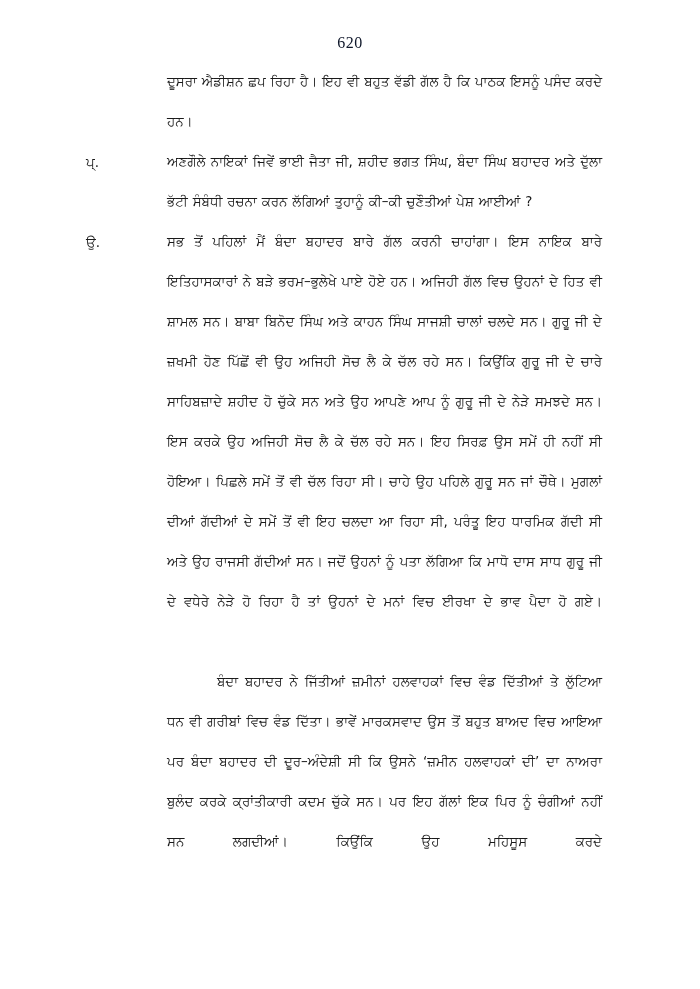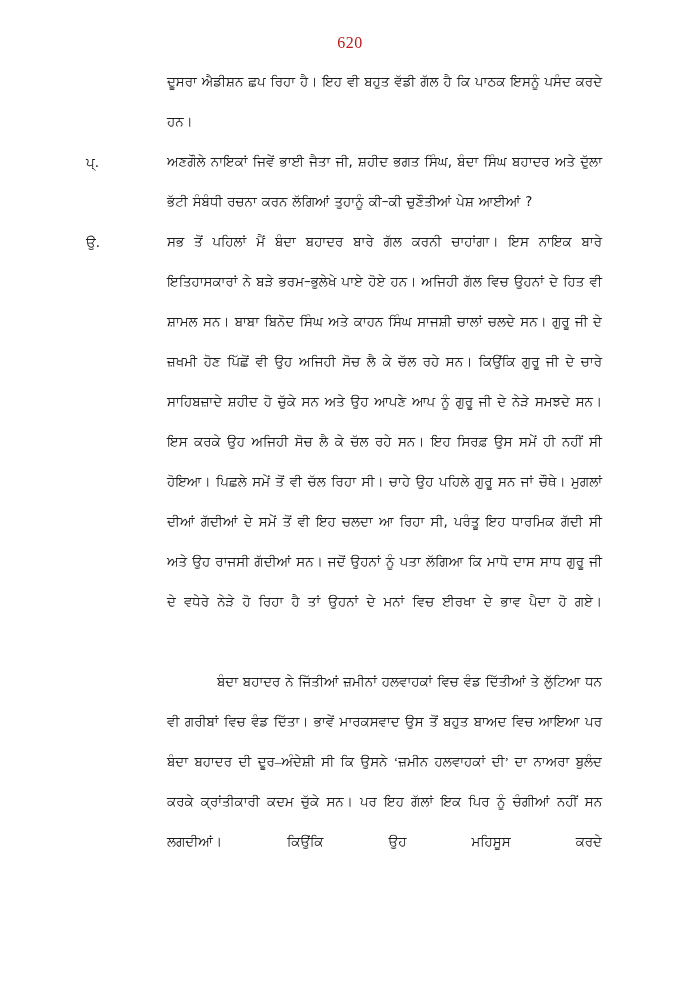--- a/index.html
+++ b/index.html
@@ -22,21 +22,21 @@
     box-sizing: border-box;
   }
   .page-number {
     position: absolute;
     top: 34px;
     left: 0;
     width: 700px;
     text-align: center;
     font-family: "Liberation Serif", "DejaVu Serif", serif;
     font-size: 16px;
-    color: #b91c1c;
+    color: #0f172a;
     letter-spacing: 0.5px;
   }
   .body-text {
     position: absolute;
     top: 62px;
     left: 86px;
     width: 516px;
   }
   .block {
     display: flex;
@@ -66,21 +66,20 @@
     font-size: 13.4px;
     line-height: 40px;
     text-align: justify;
     text-justify: inter-word;
     color: #1a1a1a;
     word-spacing: 0.6px;
     hyphens: none;
   }
   p.para.indent {
     text-indent: 50px;
-    font-family: Liberation Serif, serif;
   }
   p.para::after {
     content: "";
     display: inline-block;
     width: 100%;
   }
   p.para.ragged::after {
     display: none;
   }
 </style>

